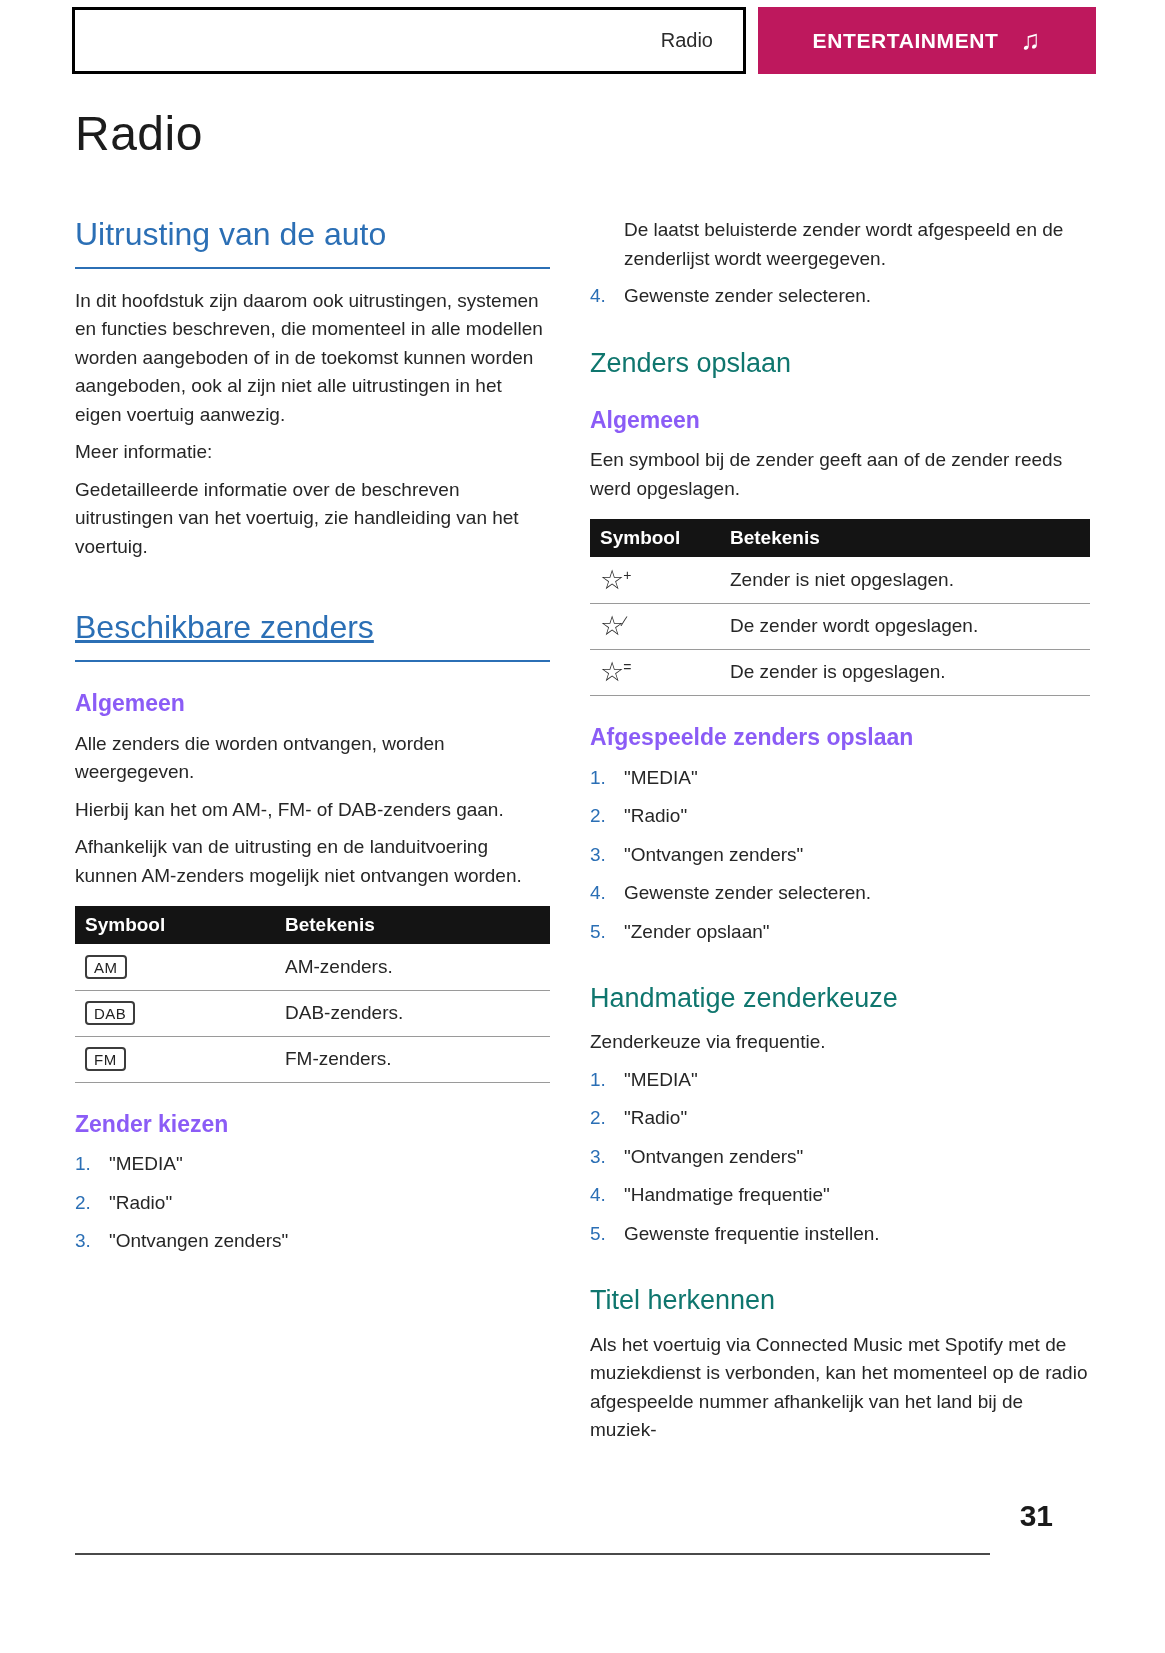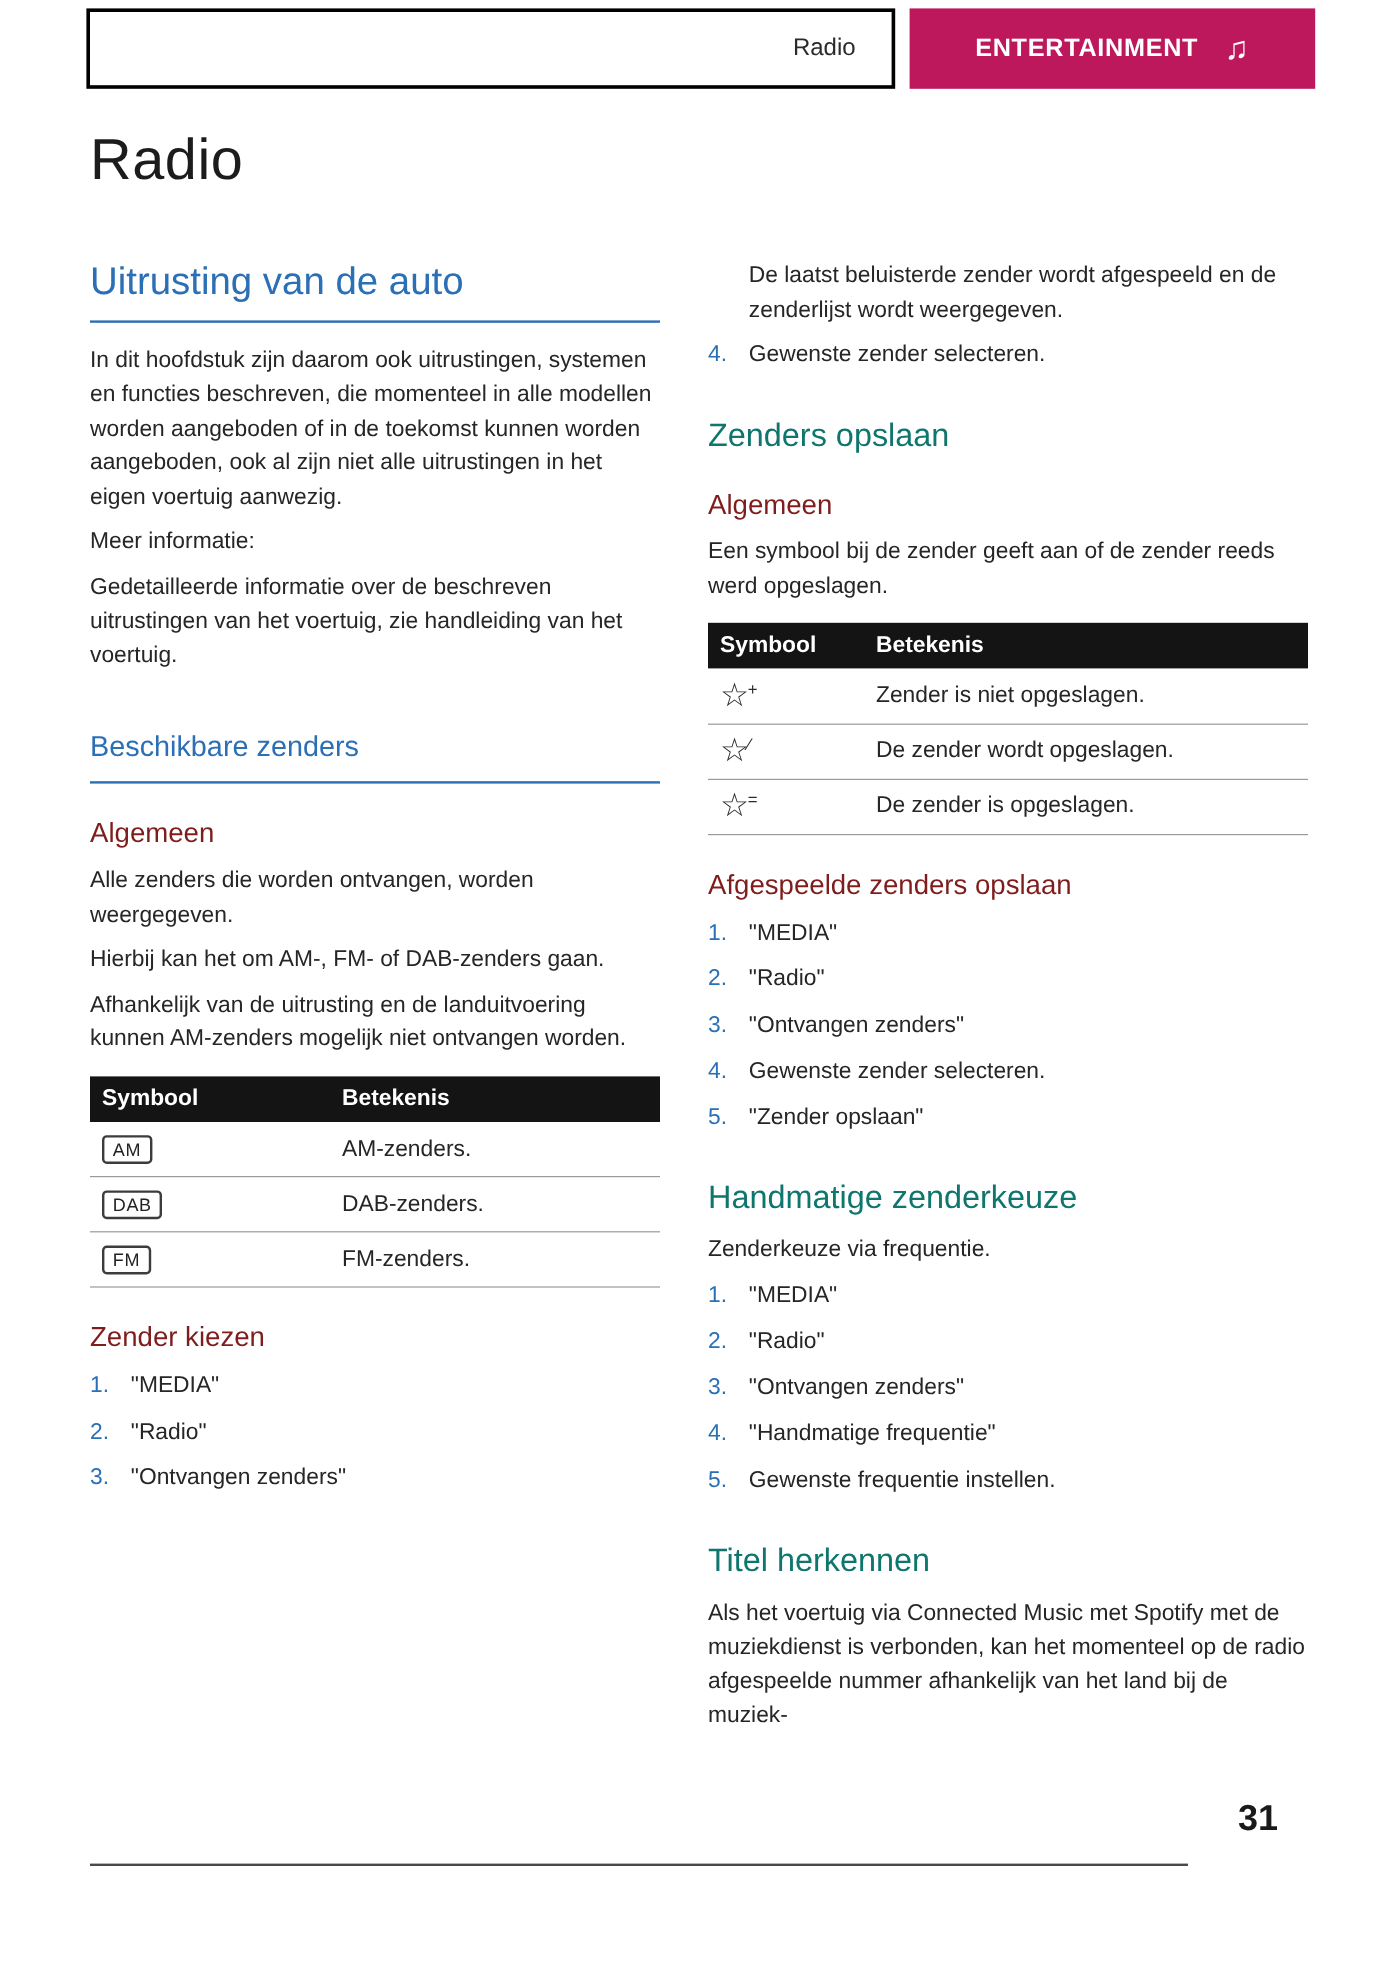--- a/index.html
+++ b/index.html
@@ -27,23 +27,23 @@
   .content { padding:110px 75px 0; }
   .page-title { font-size:48px; font-weight:300; color:#1c1c1c; line-height:1; letter-spacing:0.5px; }
   .columns { display:flex; gap:40px; margin-top:58px; align-items:flex-start; }
   .col-left { width:475px; flex:none; }
   .col-right { width:500px; flex:none; }
 
   .h-rule {
     font-size:32px; font-weight:400; color:#2b6fb5; line-height:1.15;
     padding-bottom:14px; border-bottom:2px solid #2b6fb5; margin-bottom:18px;
   }
-  .h-big { font-size:24px; margin-top:48px; }
+  .h-big { font-size:32px; margin-top:48px;text-decoration:underline; }
   .h-mid { font-size:27px; font-weight:400; color:#0f766e; margin:36px 0 14px; line-height:1.2; }
-  .h-sub { font-size:23px; font-weight:400; color:#7f1d1d; margin:28px 0 12px; line-height:1.2; }
+  .h-sub { font-size:23px; font-weight:700; color:#8b5cf6; margin:28px 0 12px; line-height:1.2; }
 
   .body { font-size:19px; line-height:1.5; margin-bottom:9px; color:#262626; }
   .indent { margin-left:34px; }
 
   .steps { list-style:none; margin-top:6px; }
   .step { display:flex; font-size:19px; line-height:1.5; margin-bottom:10px; }
   .num { color:#2b6fb5; flex:0 0 34px; }
 
   .sym-table { width:100%; border-collapse:collapse; margin:16px 0 8px; }
   .sym-table th {
@@ -57,21 +57,21 @@
 
   .band-badge {
     display:inline-block; border:2px solid #3c3c3c; border-radius:4px;
     padding:2px 7px 1px; font-size:15px; color:#222; letter-spacing:0.5px; background:#fff;
   }
   .star-icon { font-size:27px; color:#2b2b2b; line-height:1; white-space:nowrap; }
   .star-mark { font-size:14px; vertical-align:9px; margin-left:-1px; }
 
   
   .footer-line { position:absolute; left:75px; bottom:98px; width:915px; border-top:2px solid #4a4a4a; }
-  .page-number { position:absolute; right:100px; bottom:120px; font-size:30px; font-weight:bold; color:#1a1a1a; }
+  .page-number { position:absolute; right:112px; bottom:120px; font-size:30px; font-weight:bold; color:#1a1a1a; }
 </style>
 </head>
 <body>
 
 <div class="page">
 
   <header class="header-row">
     <div class="breadcrumb-box">
       <span>Radio</span>
     </div>

